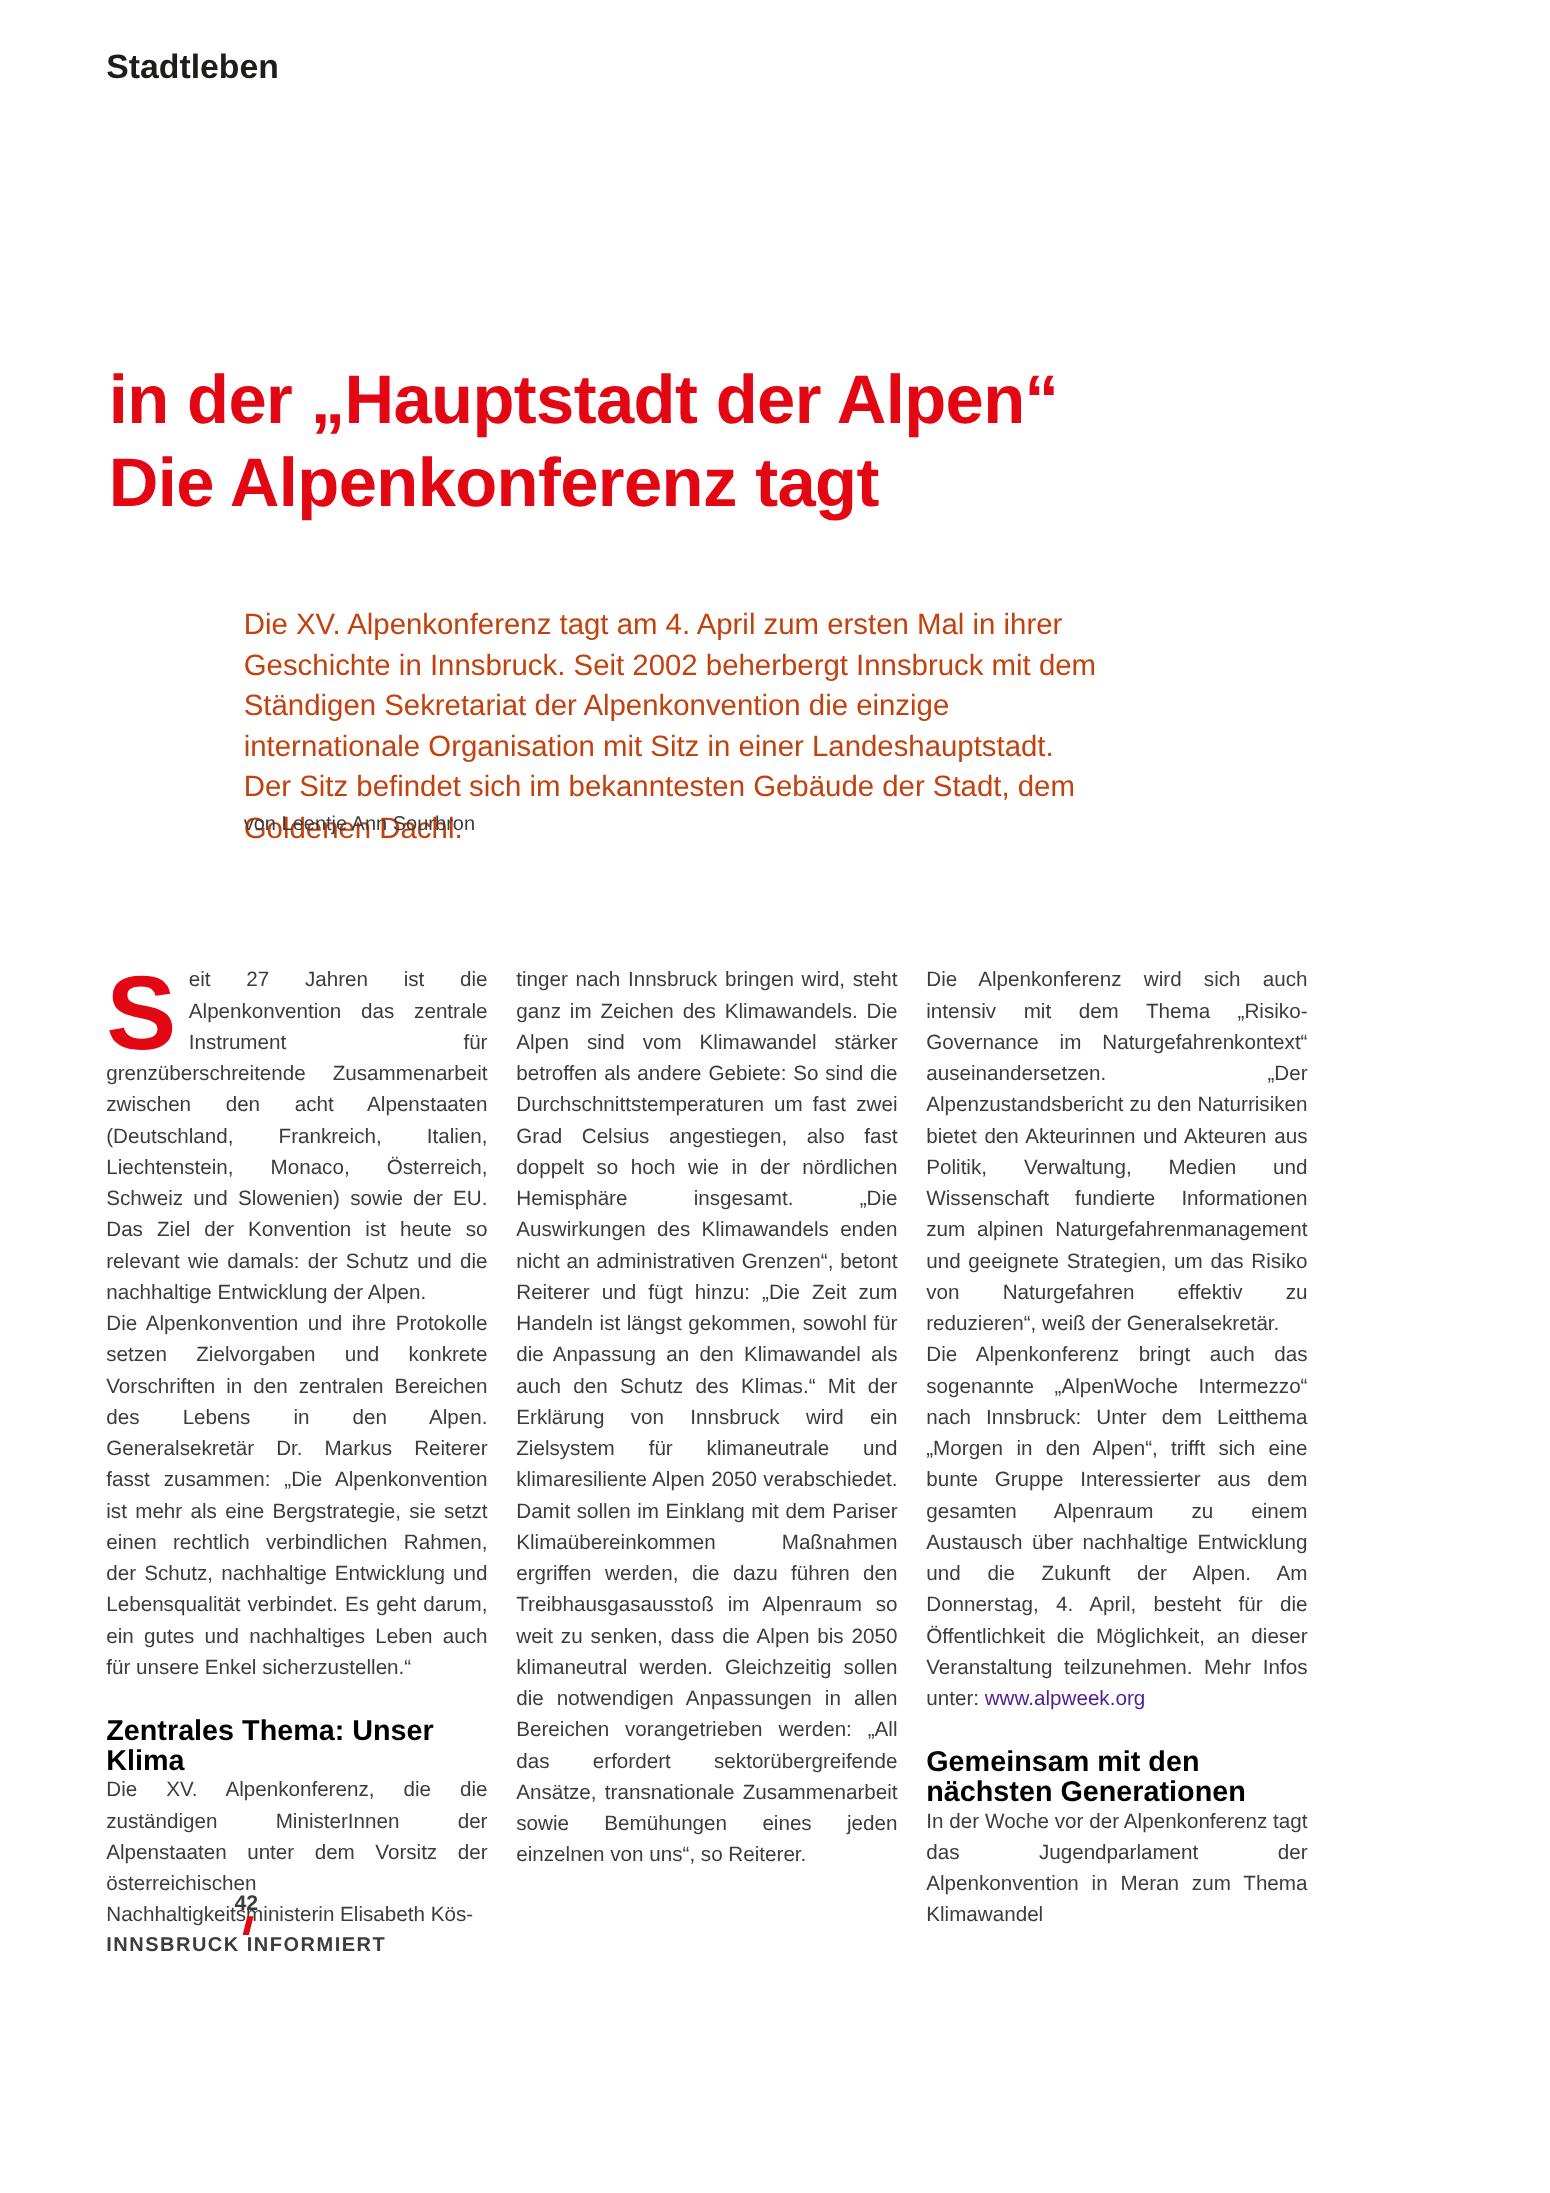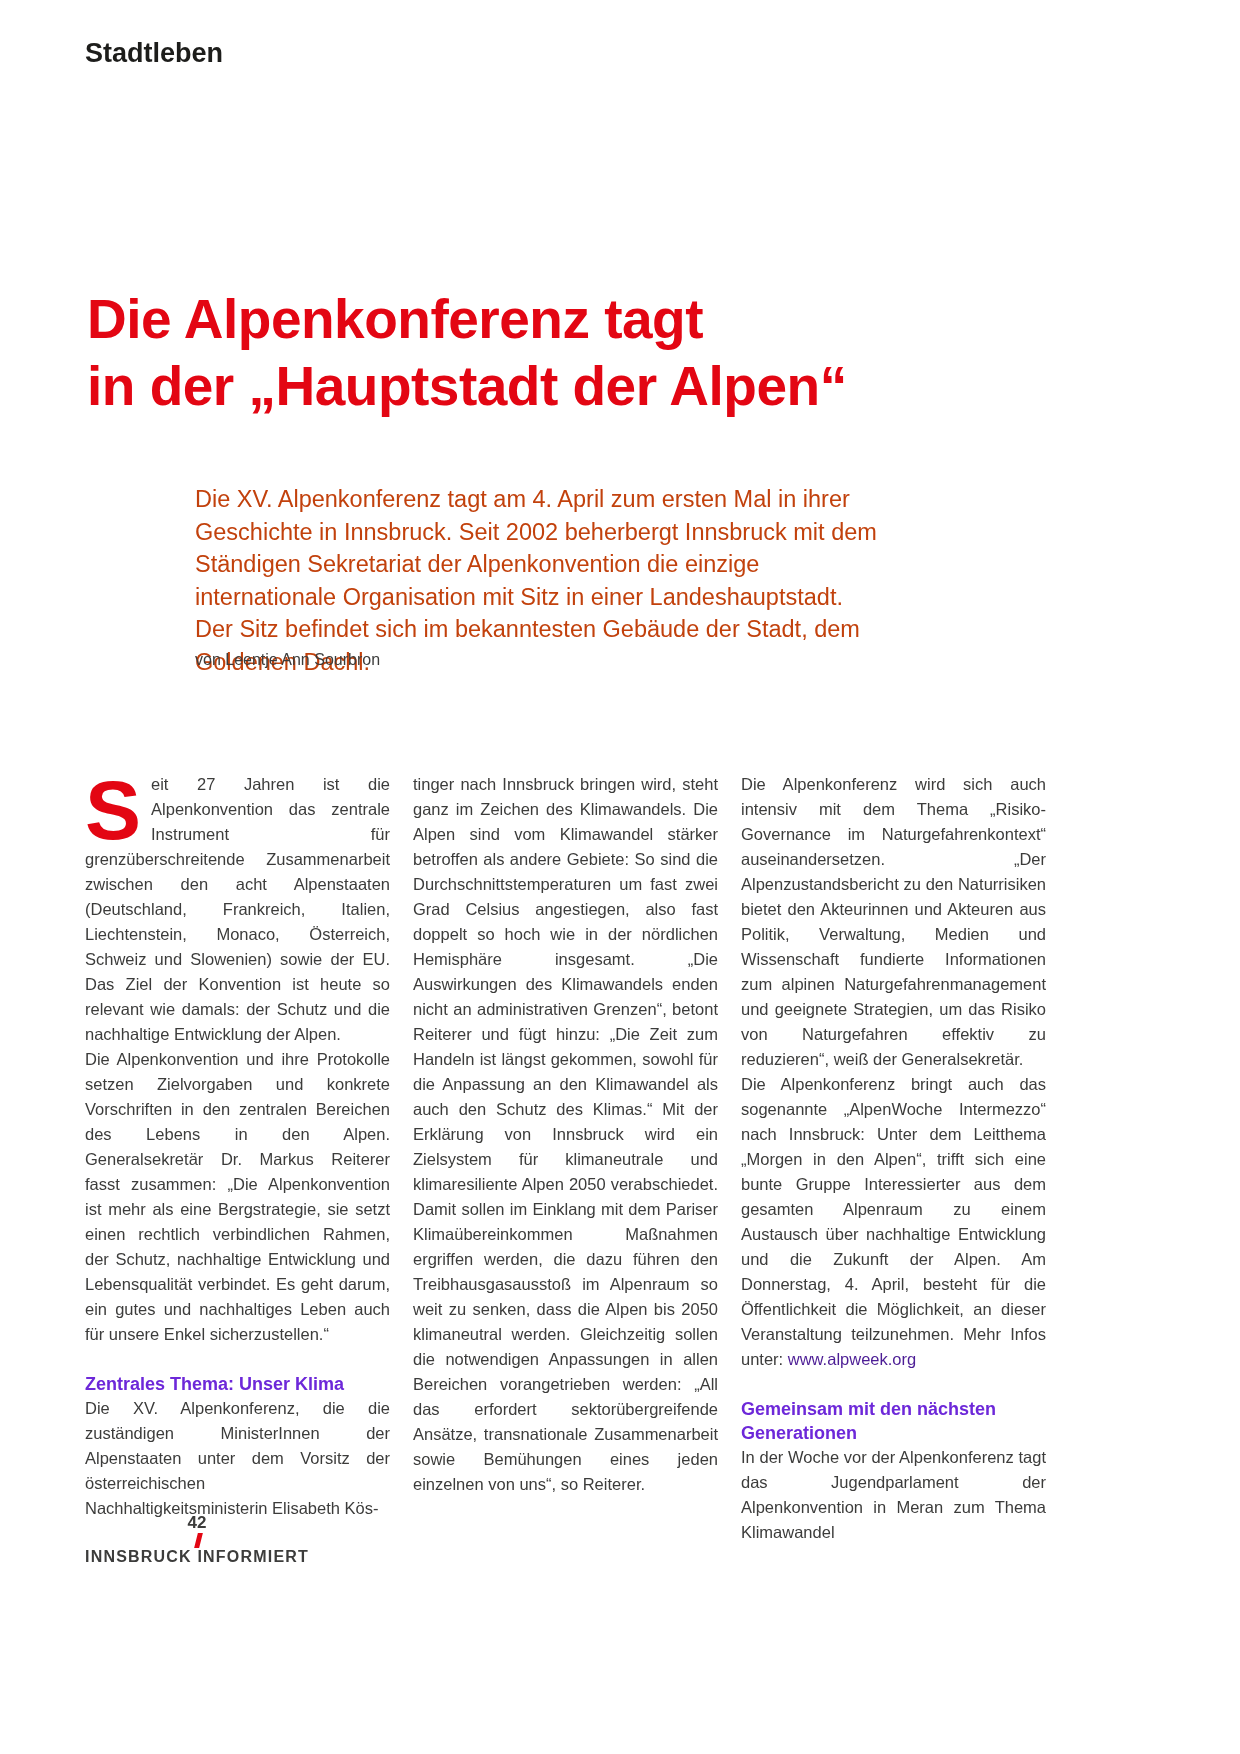--- a/index.html
+++ b/index.html
@@ -78,23 +78,23 @@
   .dropcap {
     float: left;
     color: #e30613;
     font-weight: bold;
     font-size: 84px;
     line-height: 68px;
     padding: 4px 10px 0 0;
   }
 
   .subhead {
-    color: #6d28d9;
+    color: #000000;
     font-weight: bold;
-    font-size: 18px;
+    font-size: 23px;
     line-height: 24px;
     margin-top: 25px !important;
     text-align: left;
   }
 
   .weblink {
     color: #4c1d95;
     cursor: pointer;
   }
 
@@ -126,22 +126,22 @@
   }
 </style>
 </head>
 <body>
 
 <div class="page">
 
   <div class="section-label">Stadtleben</div>
 
   <h1 class="headline">
+    <span>in der „Hauptstadt der Alpen“</span>
     <span>Die Alpenkonferenz tagt</span>
-    <span>in der „Hauptstadt der Alpen“</span>
   </h1>
 
   <div class="lead">Die XV. Alpenkonferenz tagt am 4. April zum ersten Mal in ihrer Geschichte in Innsbruck. Seit 2002 beherbergt Innsbruck mit dem Ständigen Sekretariat der Alpenkonvention die einzige internationale Organisation mit Sitz in einer Landeshauptstadt. Der Sitz befindet sich im bekanntesten Gebäude der Stadt, dem Goldenen Dachl.</div>
 
   <div class="byline">von Leentje Ann Sourbron</div>
 
   <div class="columns">
 
     <div class="col">
       <p>

